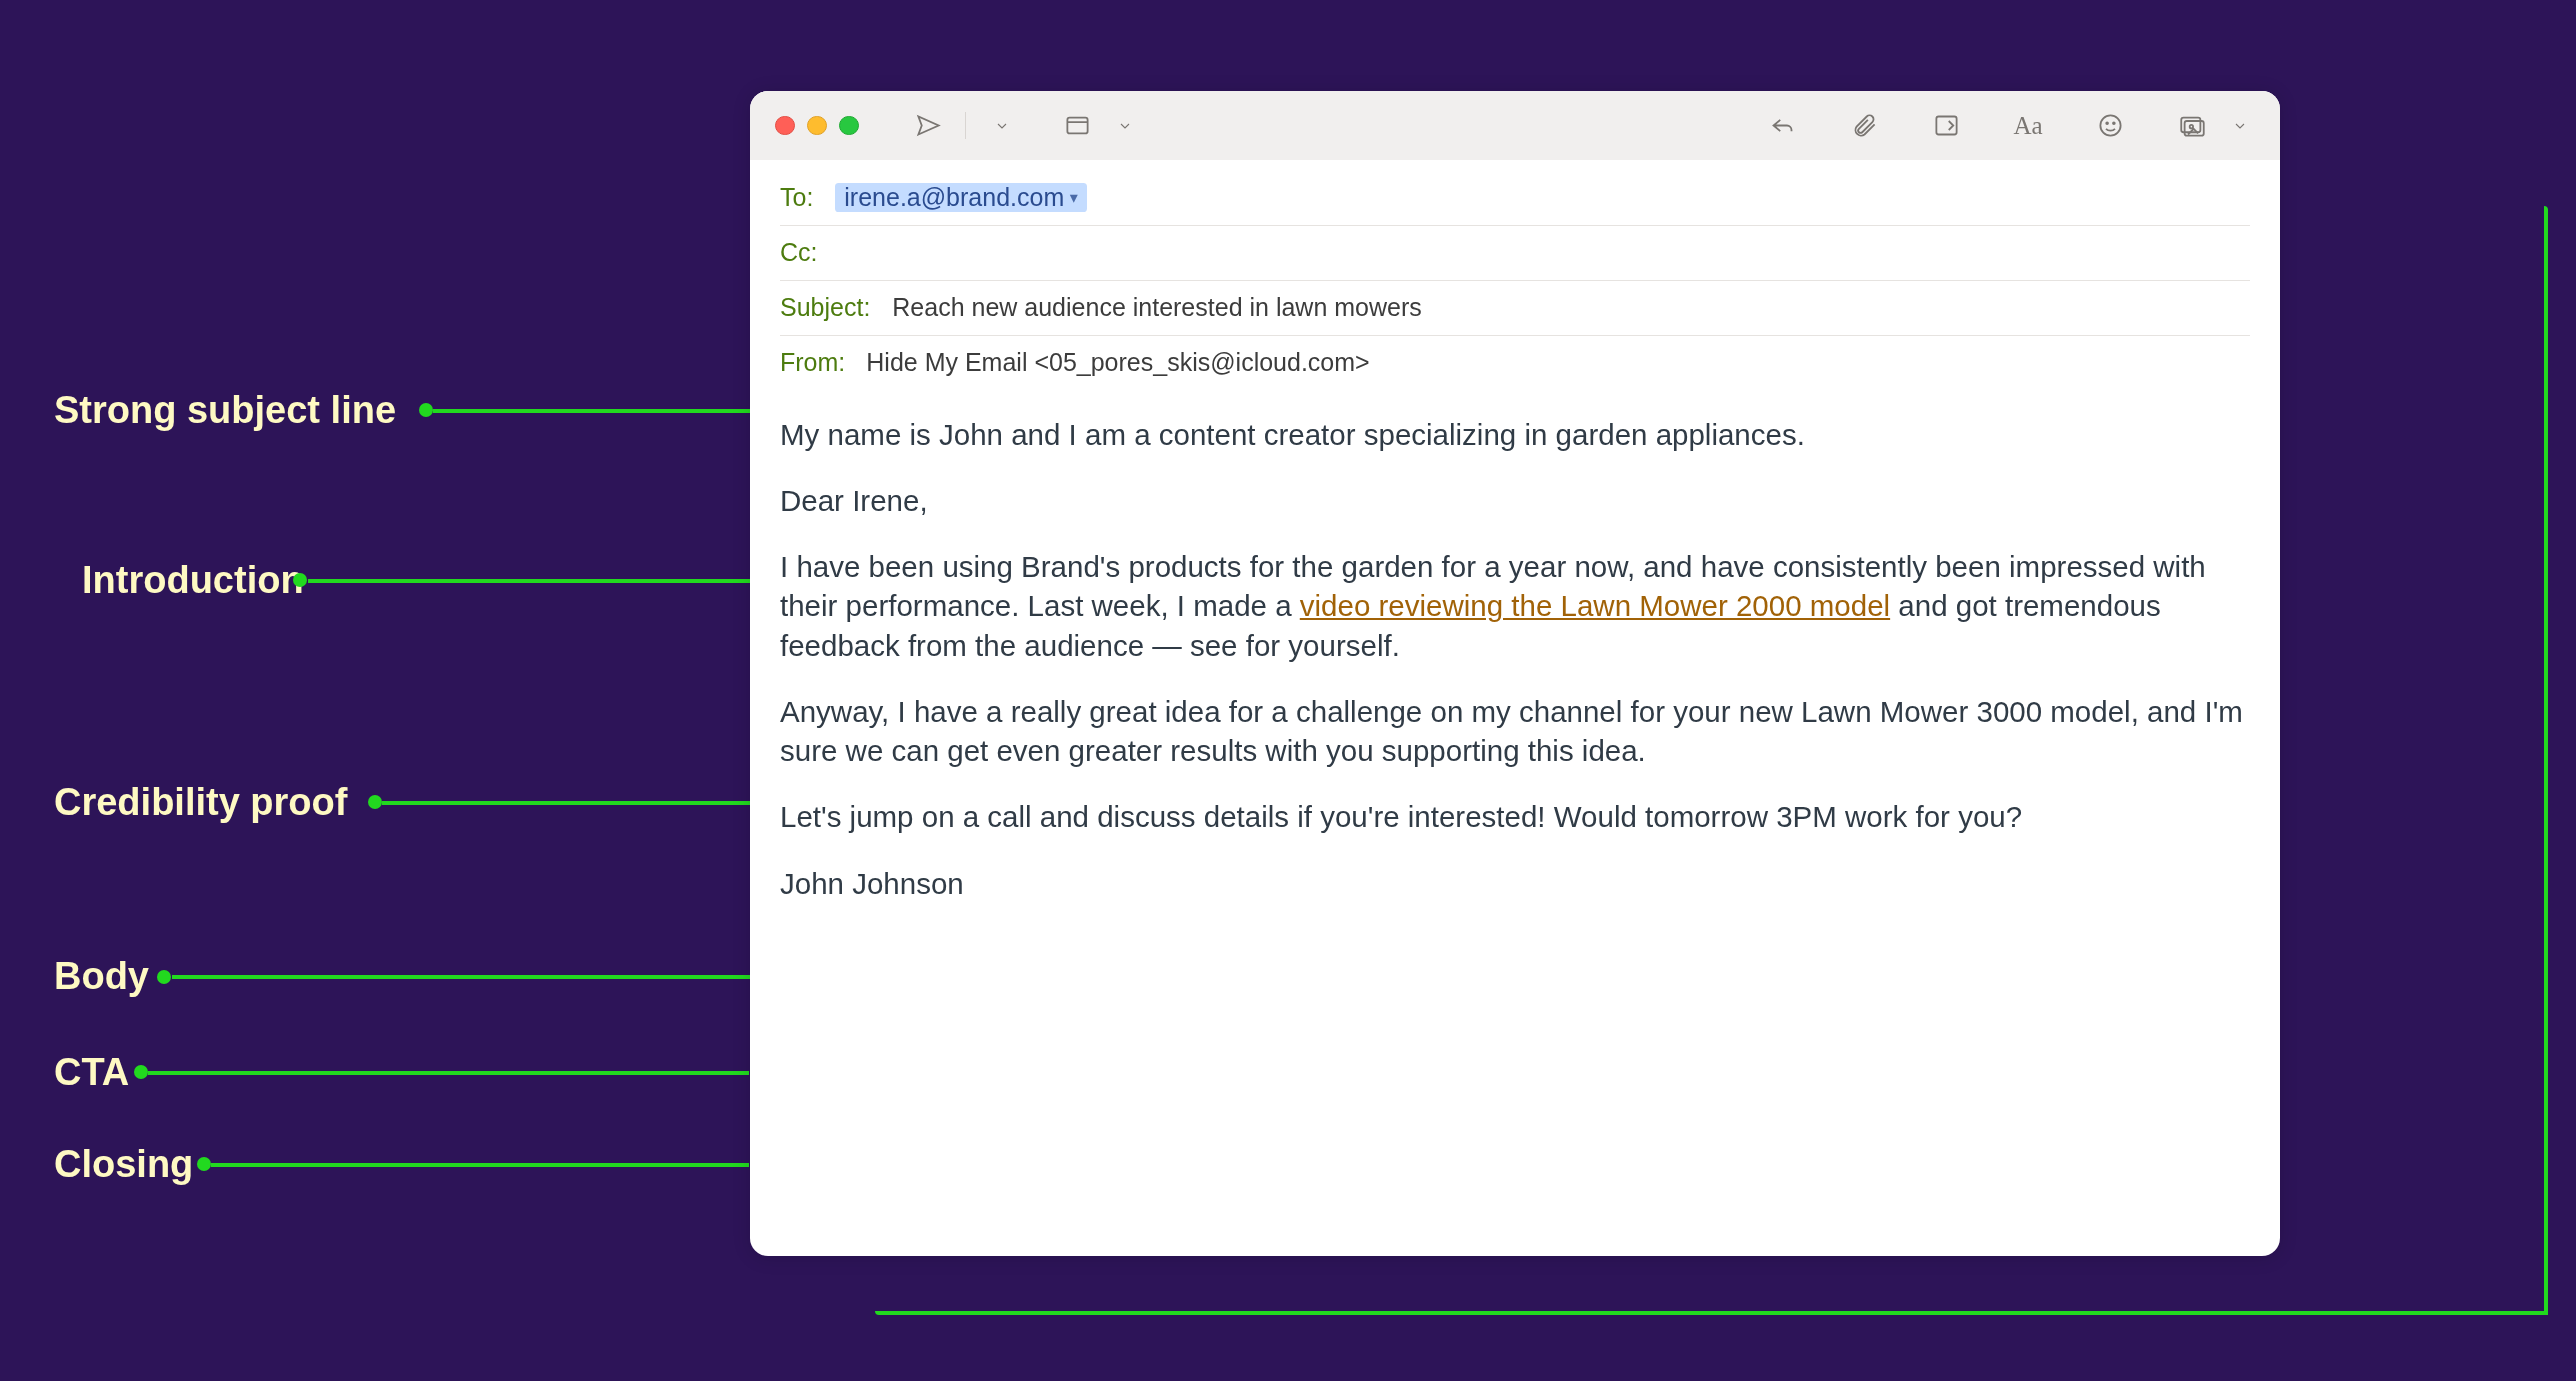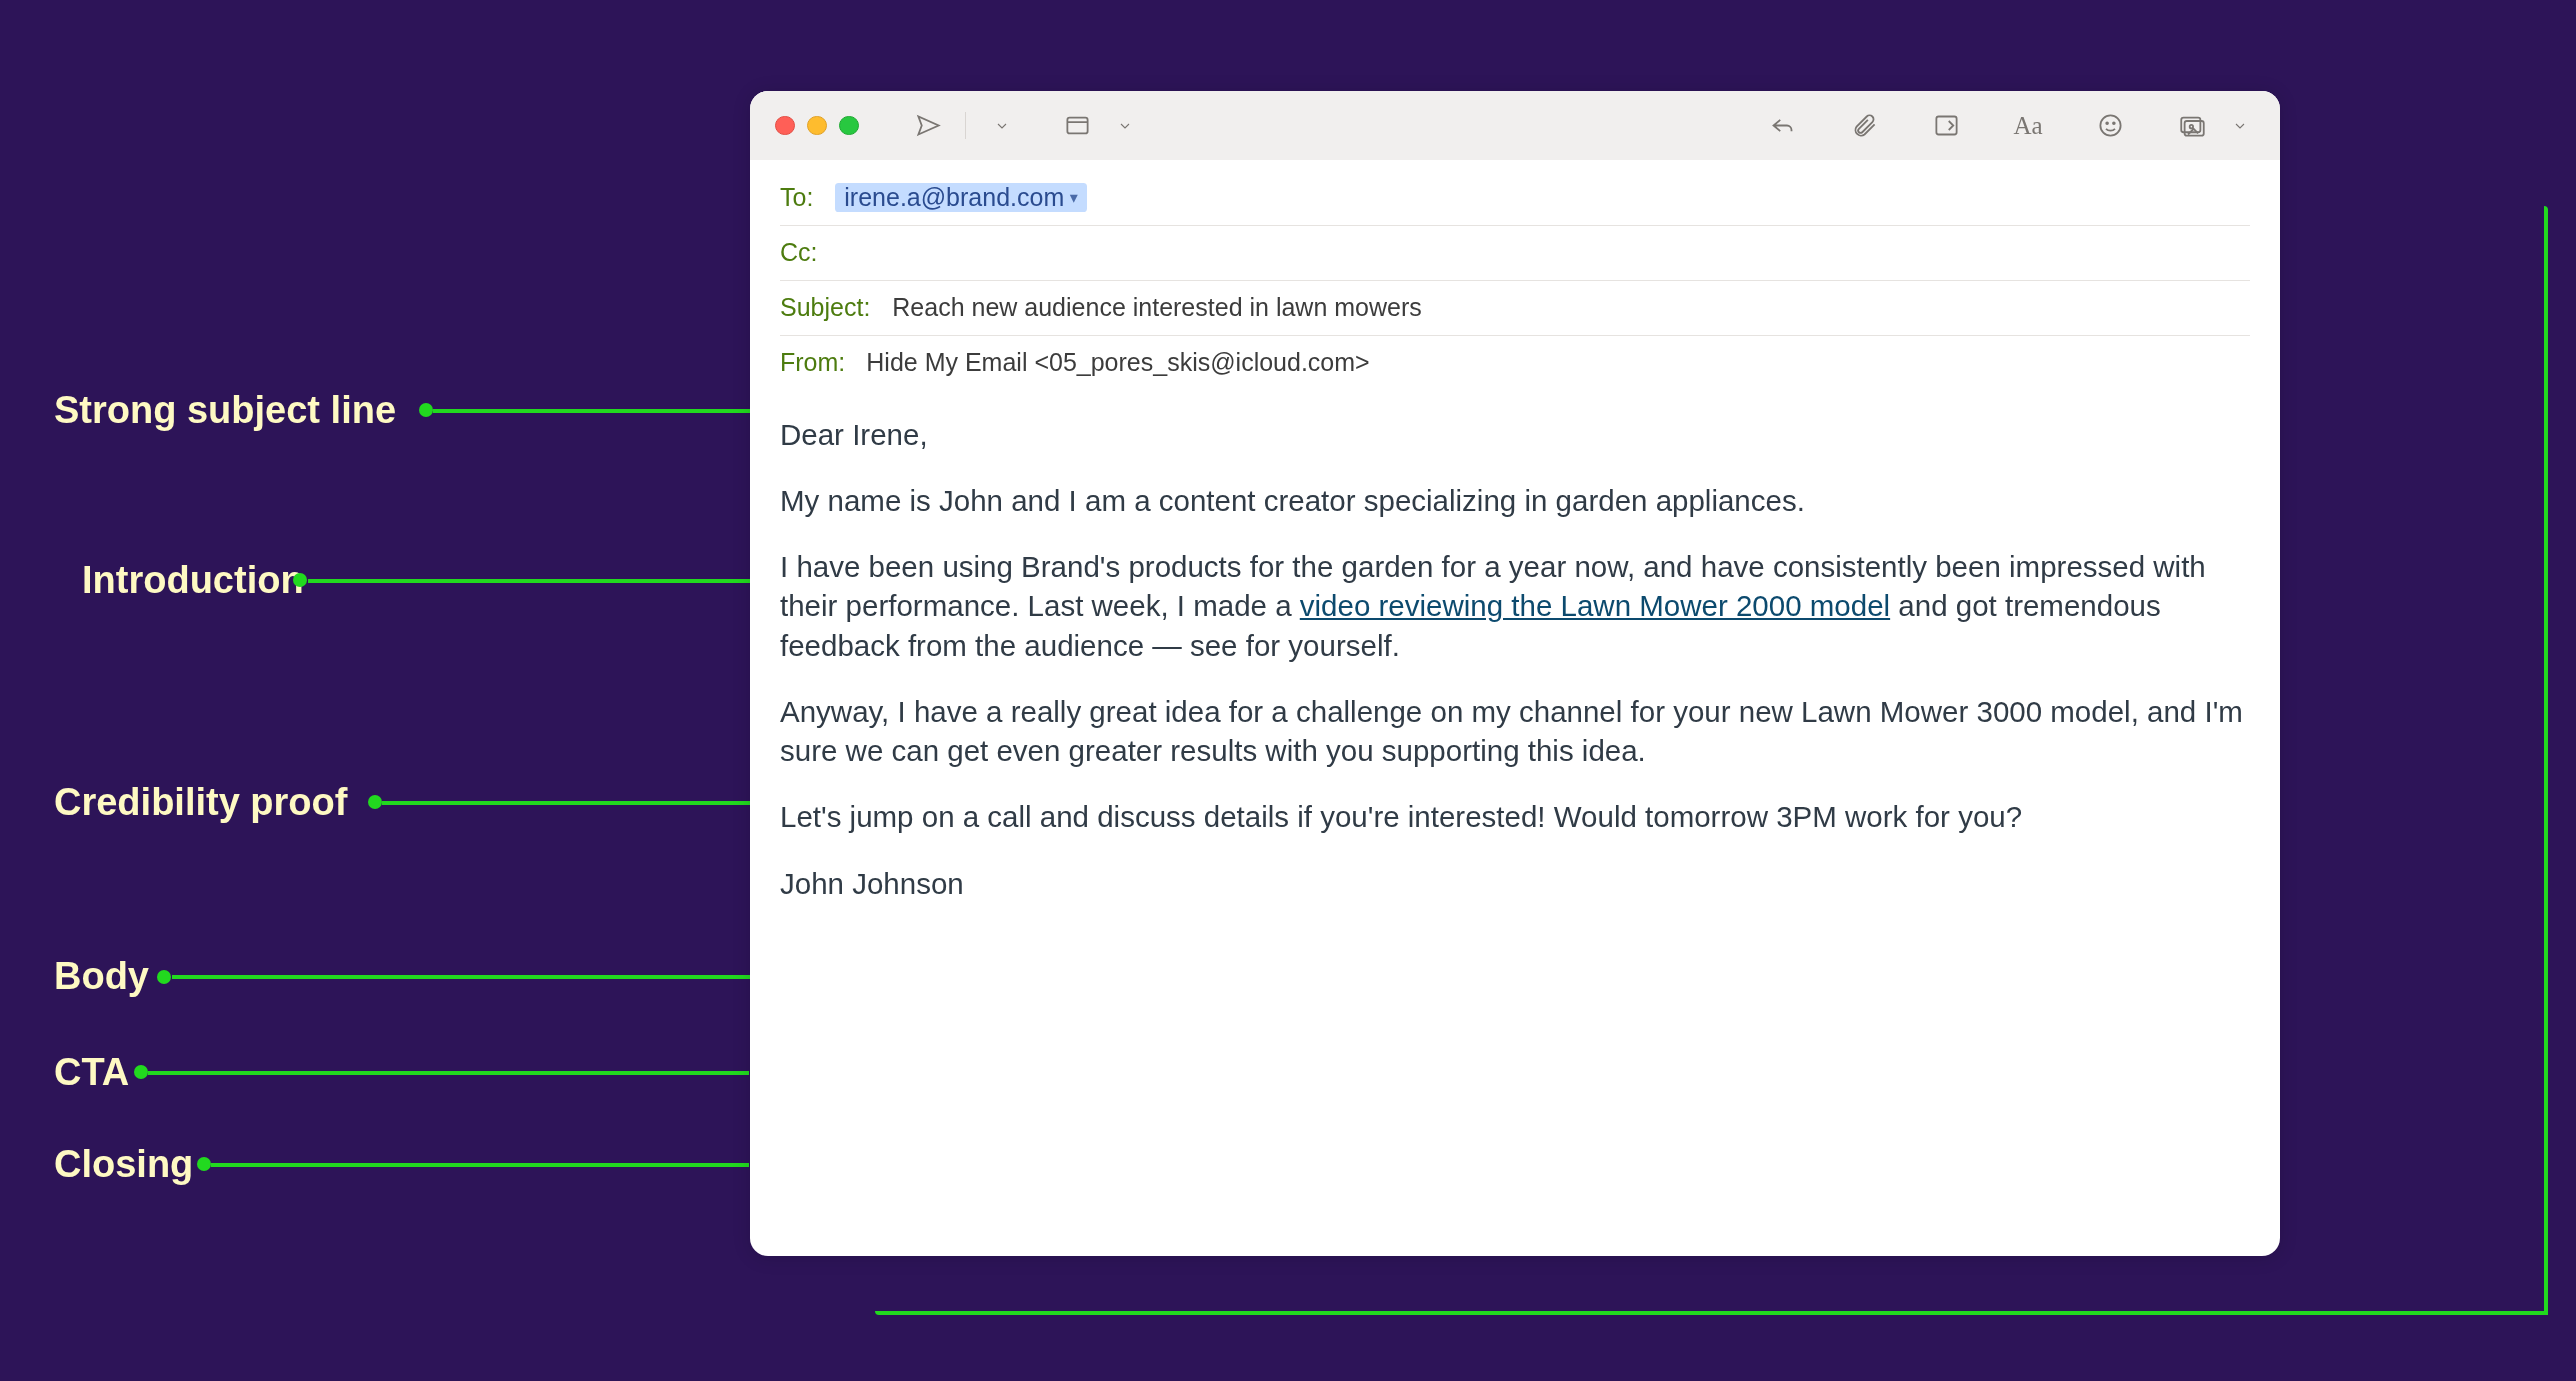--- a/index.html
+++ b/index.html
@@ -112,21 +112,21 @@
     .chip-caret { font-size:16px; color:#4a6aa8; }
 
     .email-body {
       padding: 25px 30px 32px 30px;
       font-size: 29.5px;
       color:#303b46;
       line-height: 1.33;
     }
     .email-body p { margin-bottom: 27px; }
     .email-body p:last-child { margin-bottom: 0; }
-    .email-body a { color:#0c4a6e; }
+    .email-body a { color:#a16207; }
 
     .sig { margin-top: 1.8px; }
     .sig div { line-height: 1.35; }
   </style>
 </head>
 <body>
 
 <div class="annotation" style="left:54px; top:389px;">Strong subject line</div>
 <div class="annotation" style="left:37px; top:559px;margin-left:45px;">Introduction</div>
 <div class="annotation" style="left:54px; top:781px;">Credibility proof</div>
@@ -249,22 +249,22 @@
       <span class="field-label">Subject:</span>
       <span>Reach new audience interested in lawn mowers</span>
     </div>
     <div class="field-row">
       <span class="field-label" style="width:72px;">From:</span>
       <span>Hide My Email &lt;05_pores_skis@icloud.com&gt;</span>
     </div>
   </div>
 
   <div class="email-body">
+    <p>My name is John and I am a content creator specializing in garden appliances.</p>
     <p>Dear Irene,</p>
-    <p>My name is John and I am a content creator specializing in garden appliances.</p>
     <p>
       <span>I have been using Brand's products for the garden for a year now, and have consistently been impressed with their performance. Last week, I made a </span><a href="#">video reviewing the Lawn Mower 2000 model</a><span> and got tremendous feedback from the audience — see for yourself.</span>
     </p>
     <p>Anyway, I have a really great idea for a challenge on my channel for your new Lawn Mower 3000 model, and I'm sure we can get even greater results with you supporting this idea.</p>
     <p>Let's jump on a call and discuss details if you're interested! Would tomorrow 3PM work for you?</p>
     <div class="sig">
       <div>John Johnson</div>
     </div>
   </div>
 </div>

